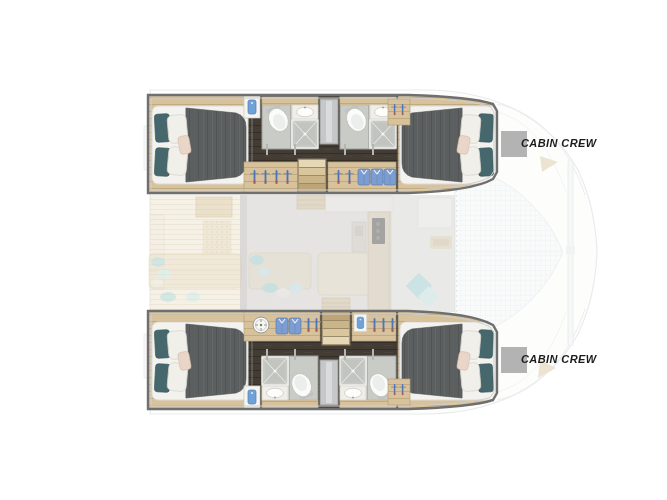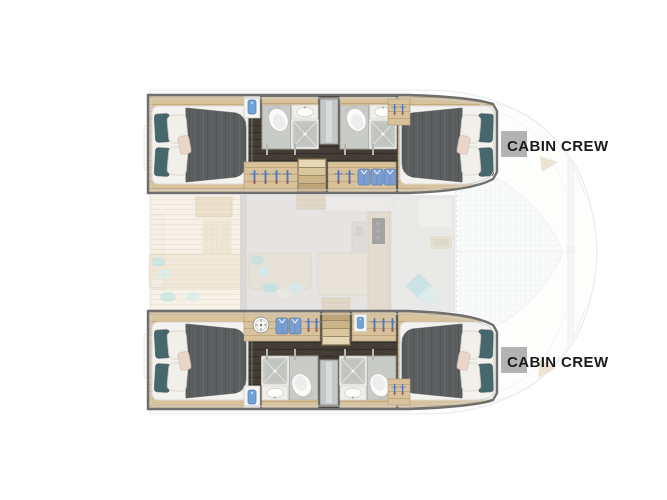--- a/index.html
+++ b/index.html
@@ -9,22 +9,22 @@
     --bathroom-gray:#c9cbc6; --hanger-blue:#4d74b8; --shirt-blue:#7b9dd1;
     --stair-wood:#c8b186; --accent-teal:#a3dce0; --deck-wood:#efe4cd;
     --saloon-floor:#cac8c5; --outline-gray:#d3d7da;
   }
   html,body{margin:0;padding:0;background:#fff;}
   .stage{position:relative;width:667px;height:500px;background:#fff;overflow:hidden;
          font-family:"Liberation Sans",sans-serif;}
   .stage svg{position:absolute;left:0;top:0;}
   .crew-label{position:absolute;width:60px;height:26px;}
   .crew-label .sq{position:absolute;left:0;top:0;width:26px;height:26px;background:var(--label-square);}
-  .crew-label .txt{position:absolute;left:6px;top:7px;font-weight:bold;font-size:15px;line-height:1;
-                   letter-spacing:.4px;color:var(--label-text);white-space:nowrap;}
+  .crew-label .txt{position:absolute;left:20px;top:7px;font-weight:bold;font-size:11px;line-height:1;
+                   letter-spacing:.4px;color:var(--label-text);white-space:nowrap;font-style:italic;}
   
   .f-darkbase{fill:var(--dark-floor);} .f-tanbase{fill:var(--cabin-wood);}
   .f-duvet{fill:var(--duvet-gray);} .f-mattress{fill:var(--mattress-white);}
   .f-teal{fill:var(--pillow-teal);} .f-blush{fill:var(--pillow-blush);}
   .f-bath{fill:var(--bathroom-gray);} .f-hanger{fill:var(--hanger-blue);}
   .f-shirt{fill:var(--shirt-blue);} .f-stair{fill:var(--stair-wood);}
   .f-accent{fill:var(--accent-teal);} .f-deck{fill:var(--deck-wood);}
   .f-saloon{fill:var(--saloon-floor);}
   .s-frame{stroke:var(--hull-frame);} .s-outline{stroke:var(--outline-gray);}
 </style>

